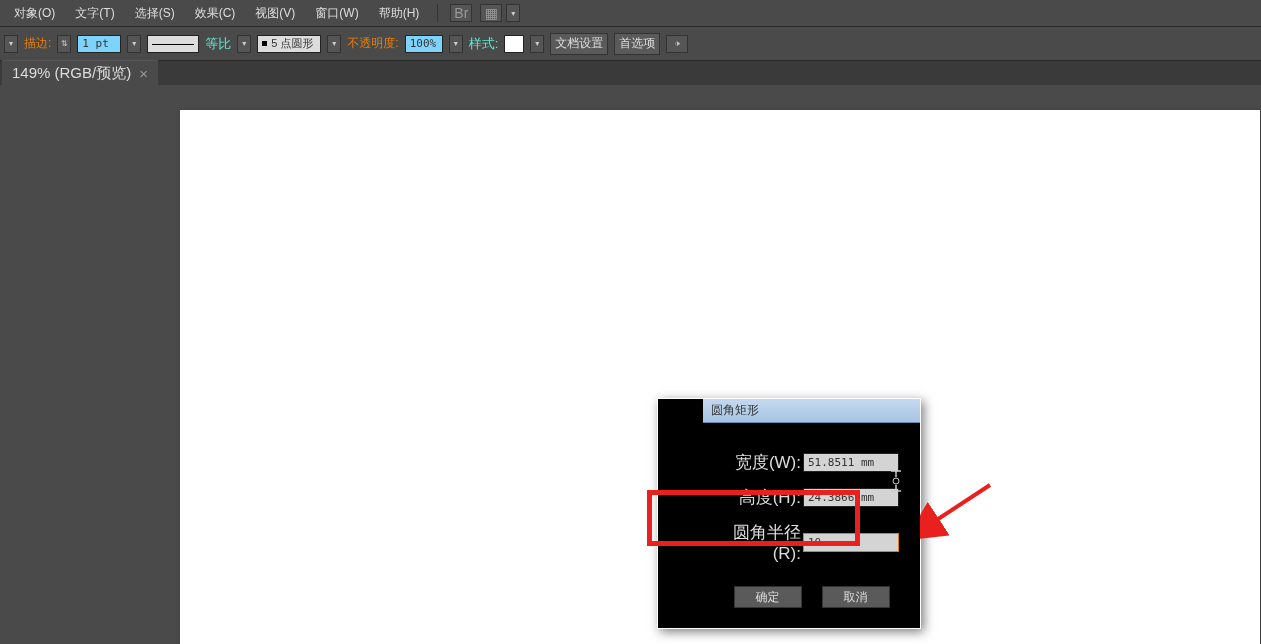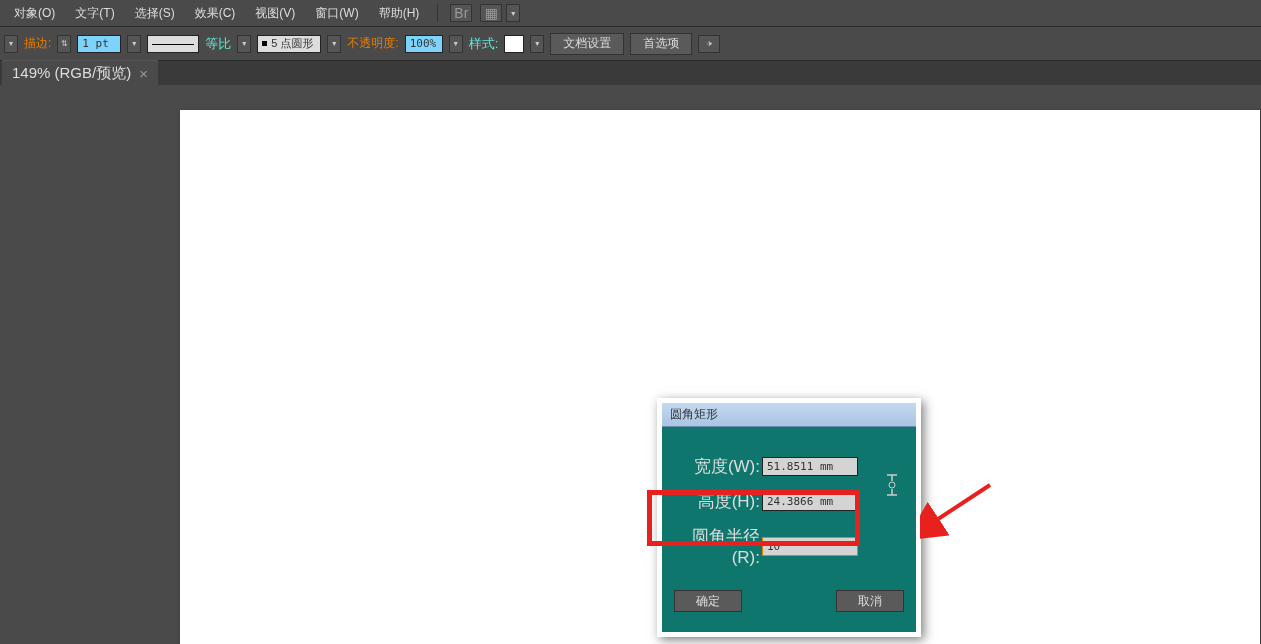--- a/index.html
+++ b/index.html
@@ -95,21 +95,21 @@
       content: "";
       position: absolute;
       left: 4px;
       right: 4px;
       top: 50%;
       height: 1px;
       background: #000;
     }
     .tb-btn {
       height: 22px;
-      padding: 0 12px;
+      padding: 0 4px;
       background: #5a5a5a;
       border: 1px solid #333;
       color: #ddd;
       display: inline-flex;
       align-items: center;
     }
     .tab-bar {
       background: #3a3a3a;
       height: 24px;
       display: flex;
@@ -142,23 +142,24 @@
       width: 1080px;
       height: 540px;
       background: #fff;
       box-shadow: 2px 2px 6px rgba(0,0,0,0.3);
     }
     .dialog {
       position: absolute;
       left: 657px;
       top: 398px;
       width: 264px;
-      background: #0f766e;
-      border: 5px solid #ffffff;
+      background: #000000;
+      border: 1px solid #ffffff;
       box-shadow: 3px 3px 10px rgba(0,0,0,0.5);
+      padding-left: 45px;
     }
     .dialog-title {
       background: linear-gradient(#c4d9ef, #a8c5e4);
       color: #333;
       padding: 3px 8px;
       font-size: 12px;
       border-bottom: 1px solid #6a8bb0;
     }
     .dialog-body {
       padding: 28px 12px 16px 12px;
@@ -194,21 +195,21 @@
       top: 72px;
       width: 20px;
       height: 20px;
       display:flex;
       align-items:center;
       justify-content:center;
       color:#ccc;
     }
     .dlg-buttons {
       display: flex;
-      justify-content: space-between;
+      justify-content: center;
       gap: 20px;
       margin-top: 22px;
       margin-bottom: 4px;
     }
     .dlg-btn {
       width: 68px;
       height: 22px;
       background: #5a5a5a;
       border: 1px solid #333;
       color: #ddd;

